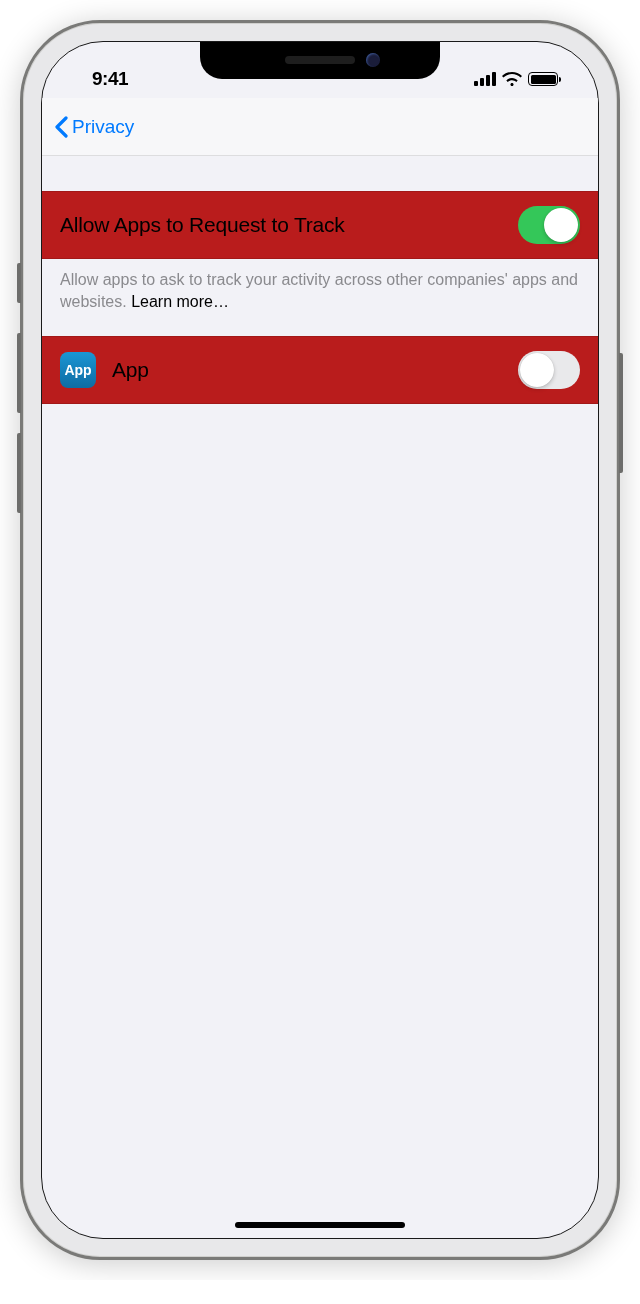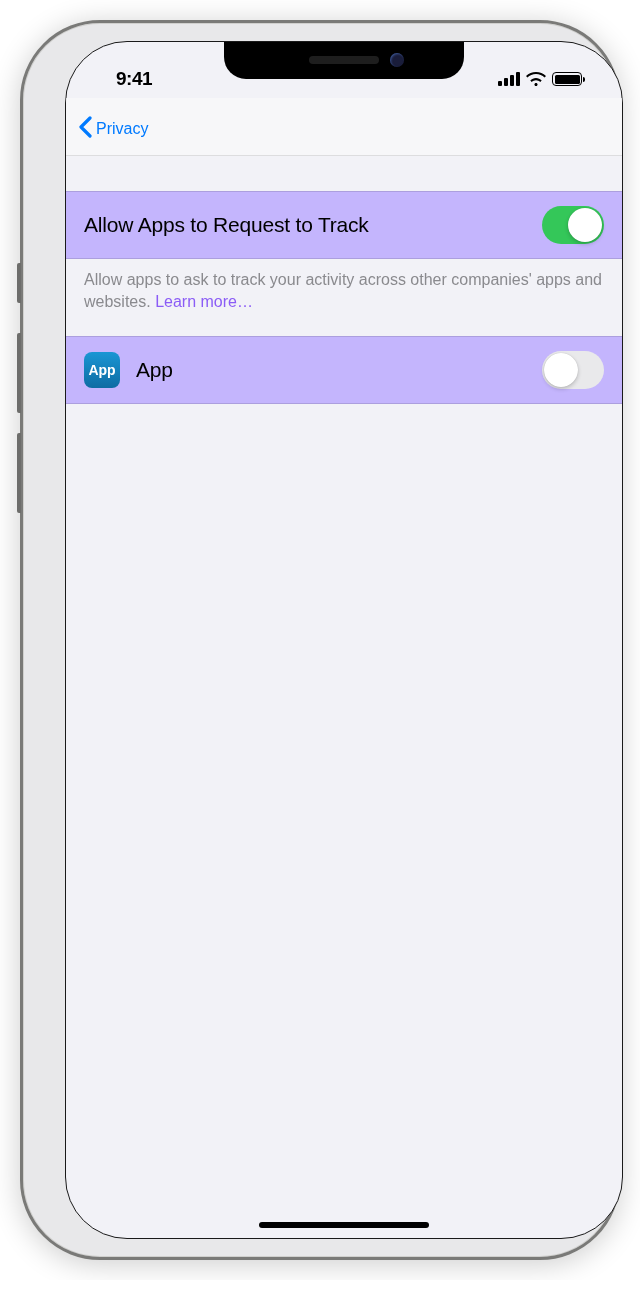--- a/index.html
+++ b/index.html
@@ -65,21 +65,20 @@
       border-radius: 2px 0 0 2px;
     }
     .screen {
       width: 100%;
       height: 100%;
       background: #f2f2f7;
       border-radius: 62px;
       overflow: hidden;
       position: relative;
       border: 1px solid #1a1a1a;
-      margin-left: 24px;
     }
     .notch {
       position: absolute;
       top: -1px;
       left: 50%;
       transform: translateX(-50%);
       width: 240px;
       height: 38px;
       background: #000;
       border-radius: 0 0 22px 22px;
@@ -171,23 +170,23 @@
       height: 58px;
       display: flex;
       align-items: center;
       padding: 0 12px;
       border-bottom: 1px solid rgba(0,0,0,0.1);
       background: #f7f7f9;
       position: relative;
     }
     .back-btn {
       display: flex;
-      align-items: flex-end;
+      align-items: flex-start;
       color: #007aff;
-      font-size: 16px;
+      font-size: 19px;
       gap: 2px;
       z-index: 2;
     }
     .chevron-left {
       width: 16px;
       height: 22px;
       display: flex;
       align-items: center;
     }
     .nav-title {
@@ -195,21 +194,21 @@
       left: 0; right: 0;
       text-align: center;
       font-size: 21px;
       font-weight: 600;
       pointer-events: none;
     }
     .content {
       padding-top: 35px;
     }
     .settings-row {
-      background: #c4b5fd;
+      background: #b91c1c;
       border-top: 1px solid rgba(0,0,0,0.12);
       border-bottom: 1px solid rgba(0,0,0,0.12);
       display: flex;
       align-items: center;
       padding: 14px 18px;
       font-size: 21px;
     }
     .row-label {
       flex: 1;
       letter-spacing: -0.2px;
@@ -238,21 +237,21 @@
     }
     .toggle.on .toggle-knob { right: 2px; }
     .toggle.off .toggle-knob { left: 2px; }
     .footer-text {
       padding: 10px 18px 24px;
       font-size: 16px;
       color: #8a8a8e;
       line-height: 1.35;
     }
     .footer-text .learn-link {
-      color: #8b5cf6;
+      color: #000000;
     }
     .app-icon {
       width: 36px;
       height: 36px;
       background: linear-gradient(180deg, #1a96d4 0%, #0e6ca3 100%);
       border-radius: 8px;
       display: flex;
       align-items: center;
       justify-content: center;
       color: #fff;

